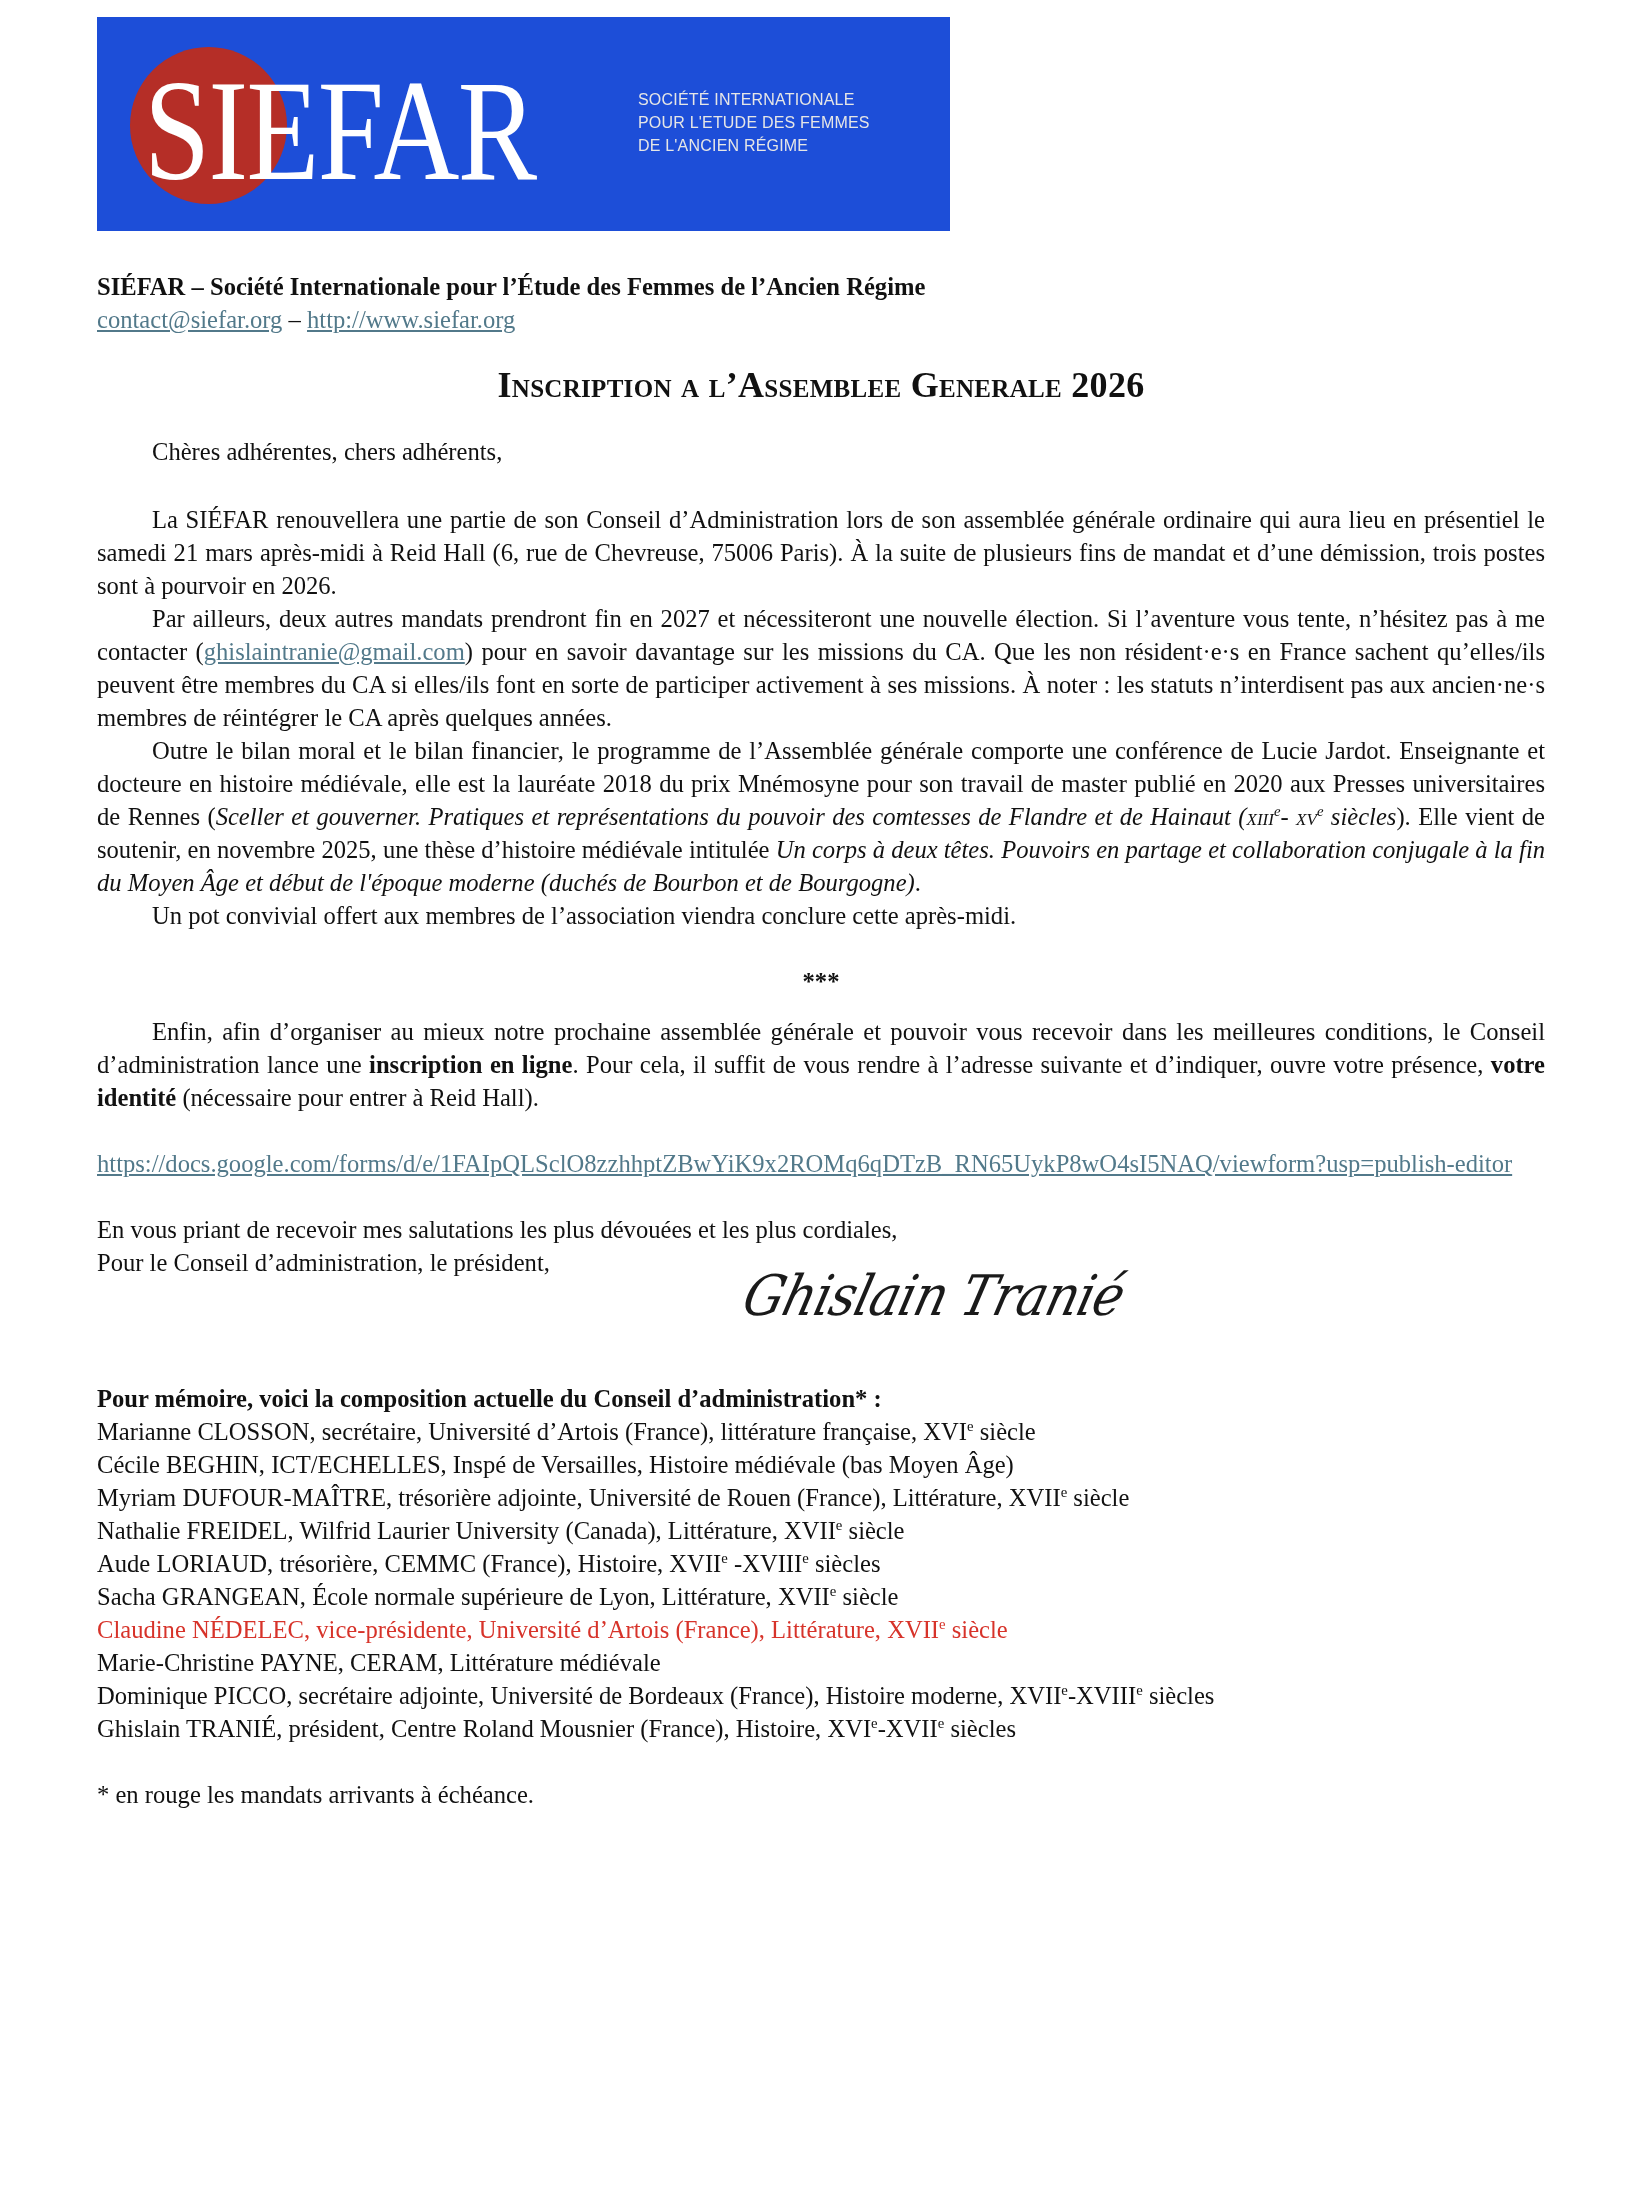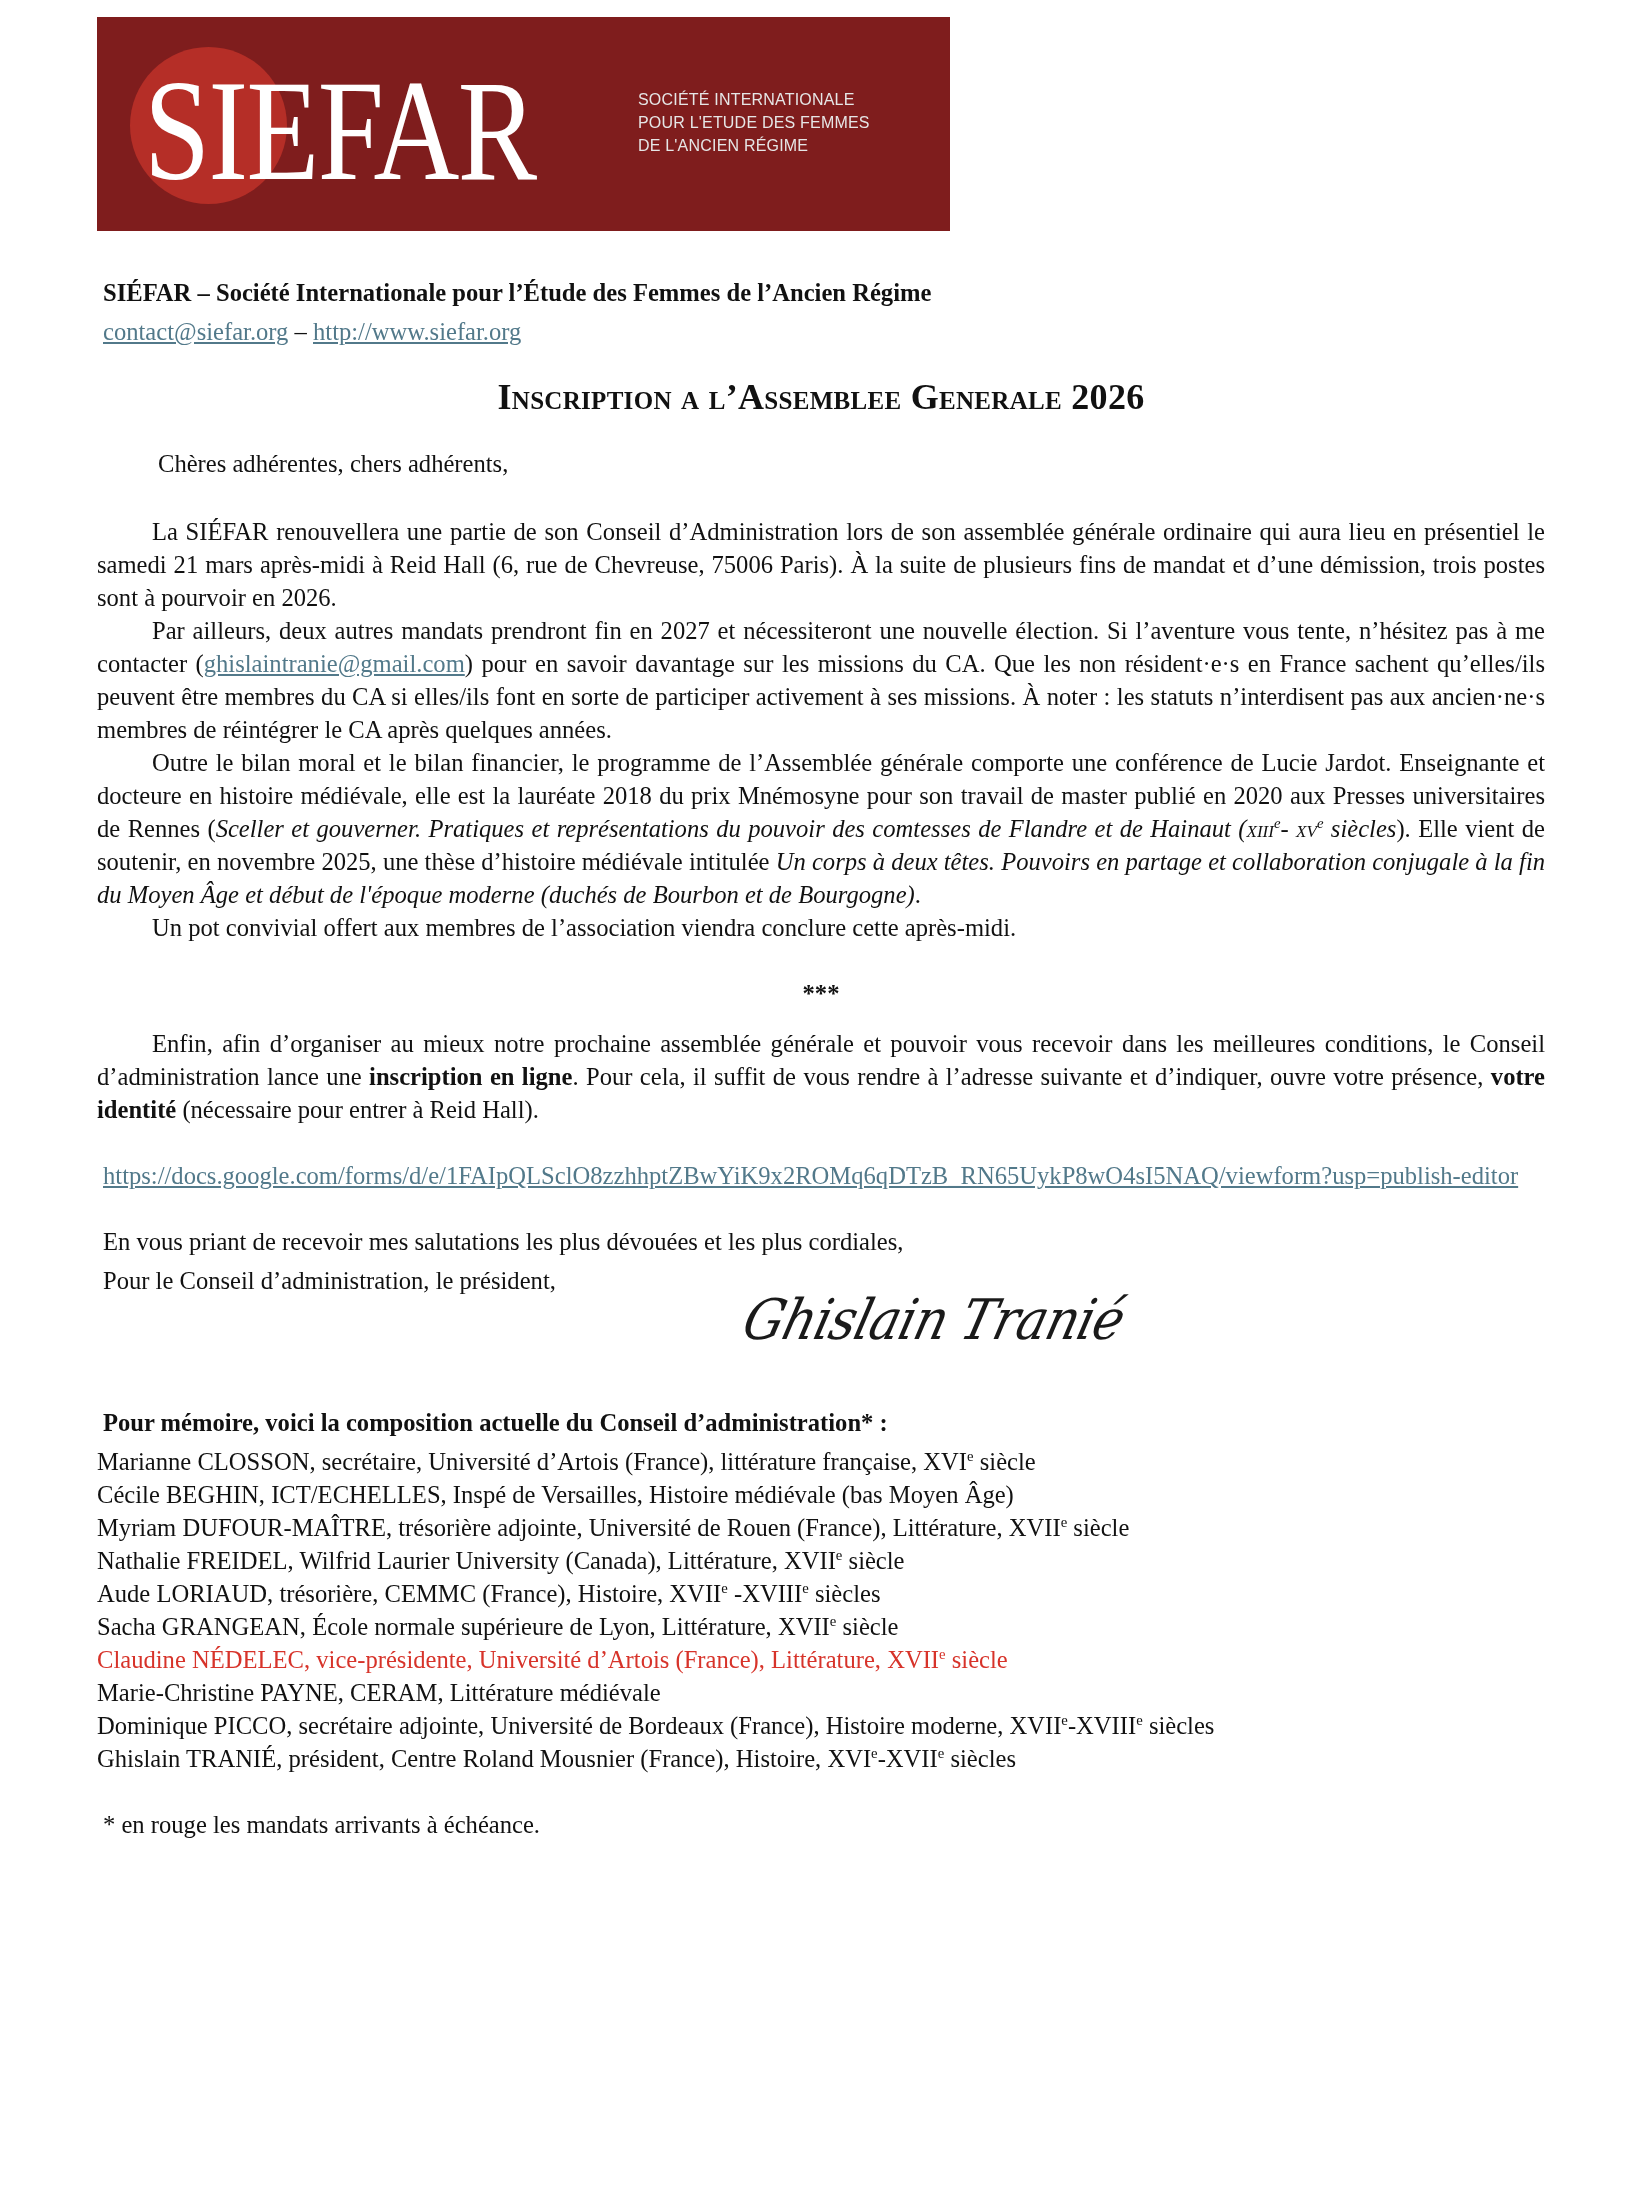--- a/index.html
+++ b/index.html
@@ -1,18 +1,18 @@
 <!DOCTYPE html>
 <html><head>
 <meta charset="utf-8">
 <style>
   html, body { margin: 0; padding: 0; background: #ffffff; }
   body { width: 1649px; height: 2203px; position: relative; overflow: hidden;
          font-family: "Liberation Serif", "DejaVu Serif", serif; color: #111; }
-  .logo { position: absolute; left: 97px; top: 17.4px; width: 853px; height: 214px; background: #7f1d1d; overflow: hidden; }
+  .logo { position: absolute; left: 97px; top: 17.4px; width: 853px; height: 214px; background: #1d4ed8; overflow: hidden; }
   .logo .circle { position: absolute; left: 33px; top: 30px; width: 157px; height: 157px; border-radius: 50%; background: #b52e27; }
   .logo .word { position: absolute; left: 47px; top: 41px; font-family: "Liberation Serif", "DejaVu Serif", serif;
                 font-size: 145px; line-height: 145px; color: #ffffff; letter-spacing: -1.9px; transform: scaleX(0.82); transform-origin: left top; }
   .logo .tag { position: absolute; left: 541px; top: 71px; color: #e6e6e6; font-family: "Liberation Sans", "DejaVu Sans", sans-serif;
                font-size: 16px; line-height: 23px; letter-spacing: 0.2px; }
   .page { position: absolute; left: 97px; top: 270px; width: 1448px; font-size: 24.6px; line-height: 33px; }
   .org { font-weight: bold; }
   a, .link { color: #52798a; text-decoration: underline; }
   .heading { text-align: center; font-weight: bold; font-variant: small-caps; font-size: 36px; margin-top: 33px; letter-spacing: 0.3px; }
   .greet { margin-top: 33px; text-indent: 55px; }
@@ -23,21 +23,21 @@
   .url { margin-top: 33px; word-break: break-all; }
   .closing { margin-top: 33px; }
   .sig { position: relative; height: 97px; }
   .sig span { position: absolute; left: 652px; top: 0; font-family: "DejaVu Serif", serif; font-style: italic; font-size: 56px;
               letter-spacing: -1px; transform: skewX(-14deg) scaleX(0.9); transform-origin: left top; color: #1a1a1a; }
   .board-title { font-weight: bold; margin-top: 5.8px; }
   .member { white-space: nowrap; }
   .member.red { color: #d7332a; }
   sup { font-size: 60%; line-height: 0; vertical-align: super; }
   .foot { margin-top: 33px; }
-  p { margin: 6px; }
+  p { margin: 0; }
 </style>
 </head>
 <body>
 
 <div class="logo">
   <div class="circle"></div>
   <div class="word">SIEFAR</div>
   <div class="tag">
     <div>SOCIÉTÉ INTERNATIONALE</div>
     <div>POUR L'ETUDE DES FEMMES</div>

